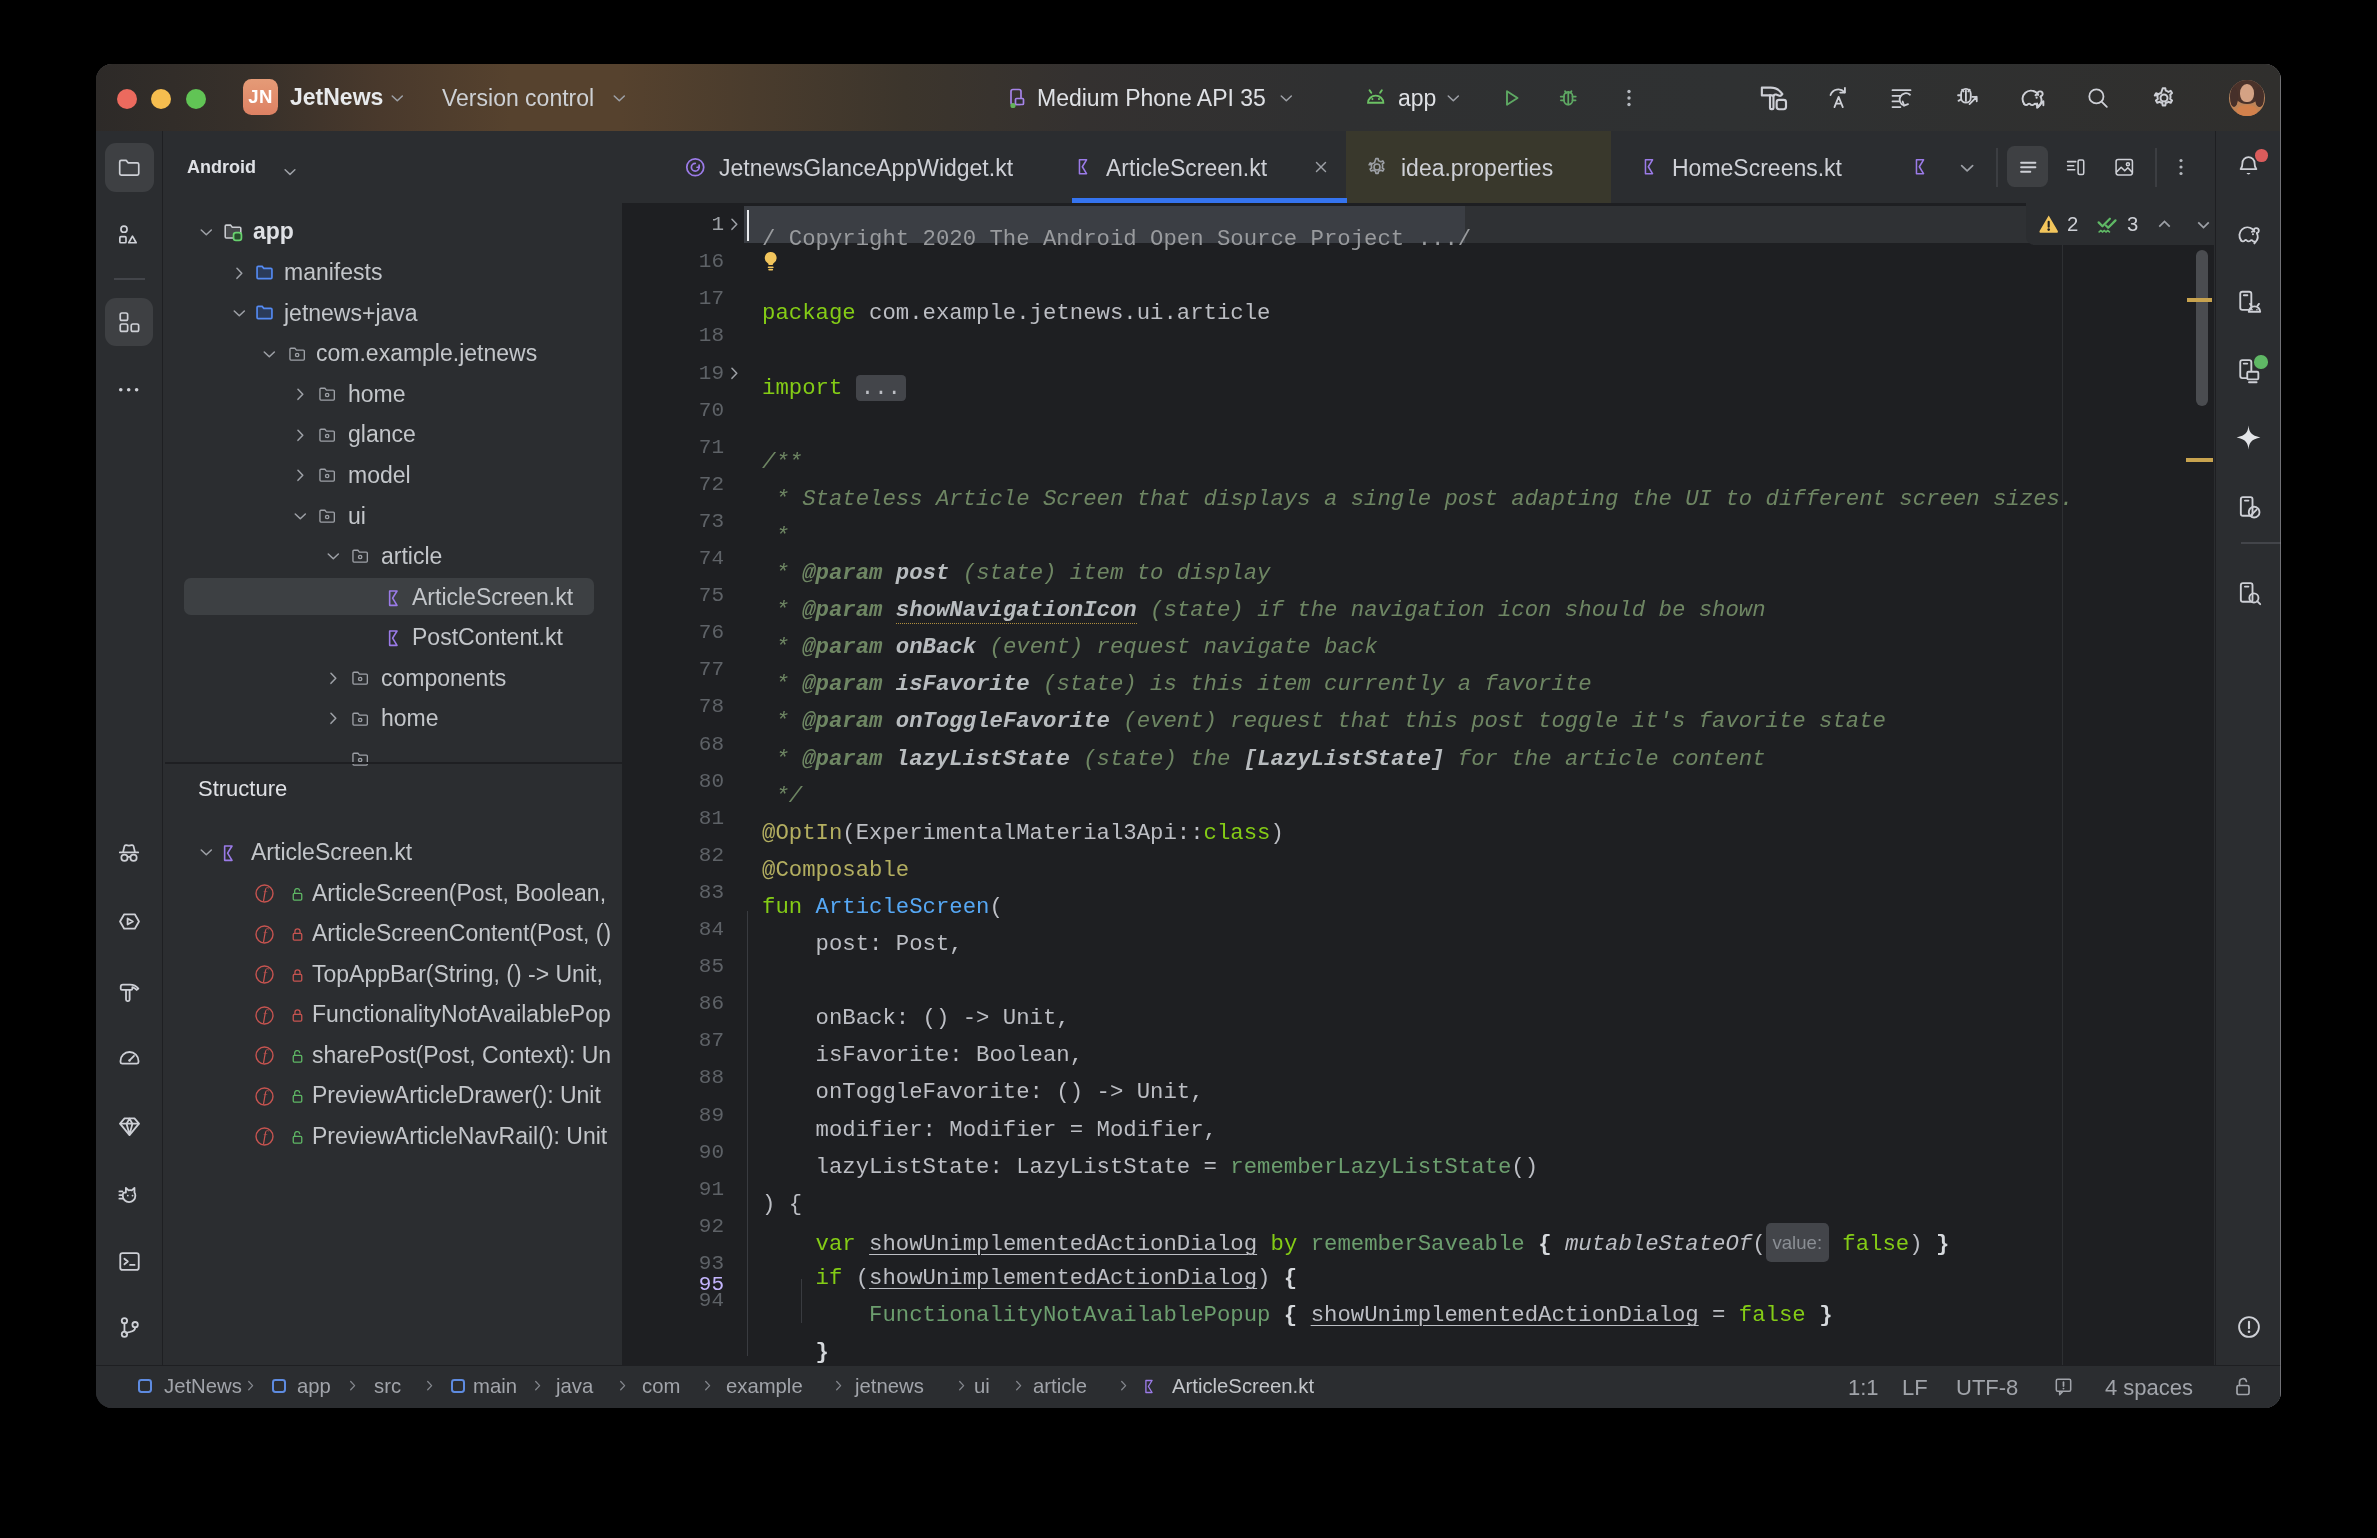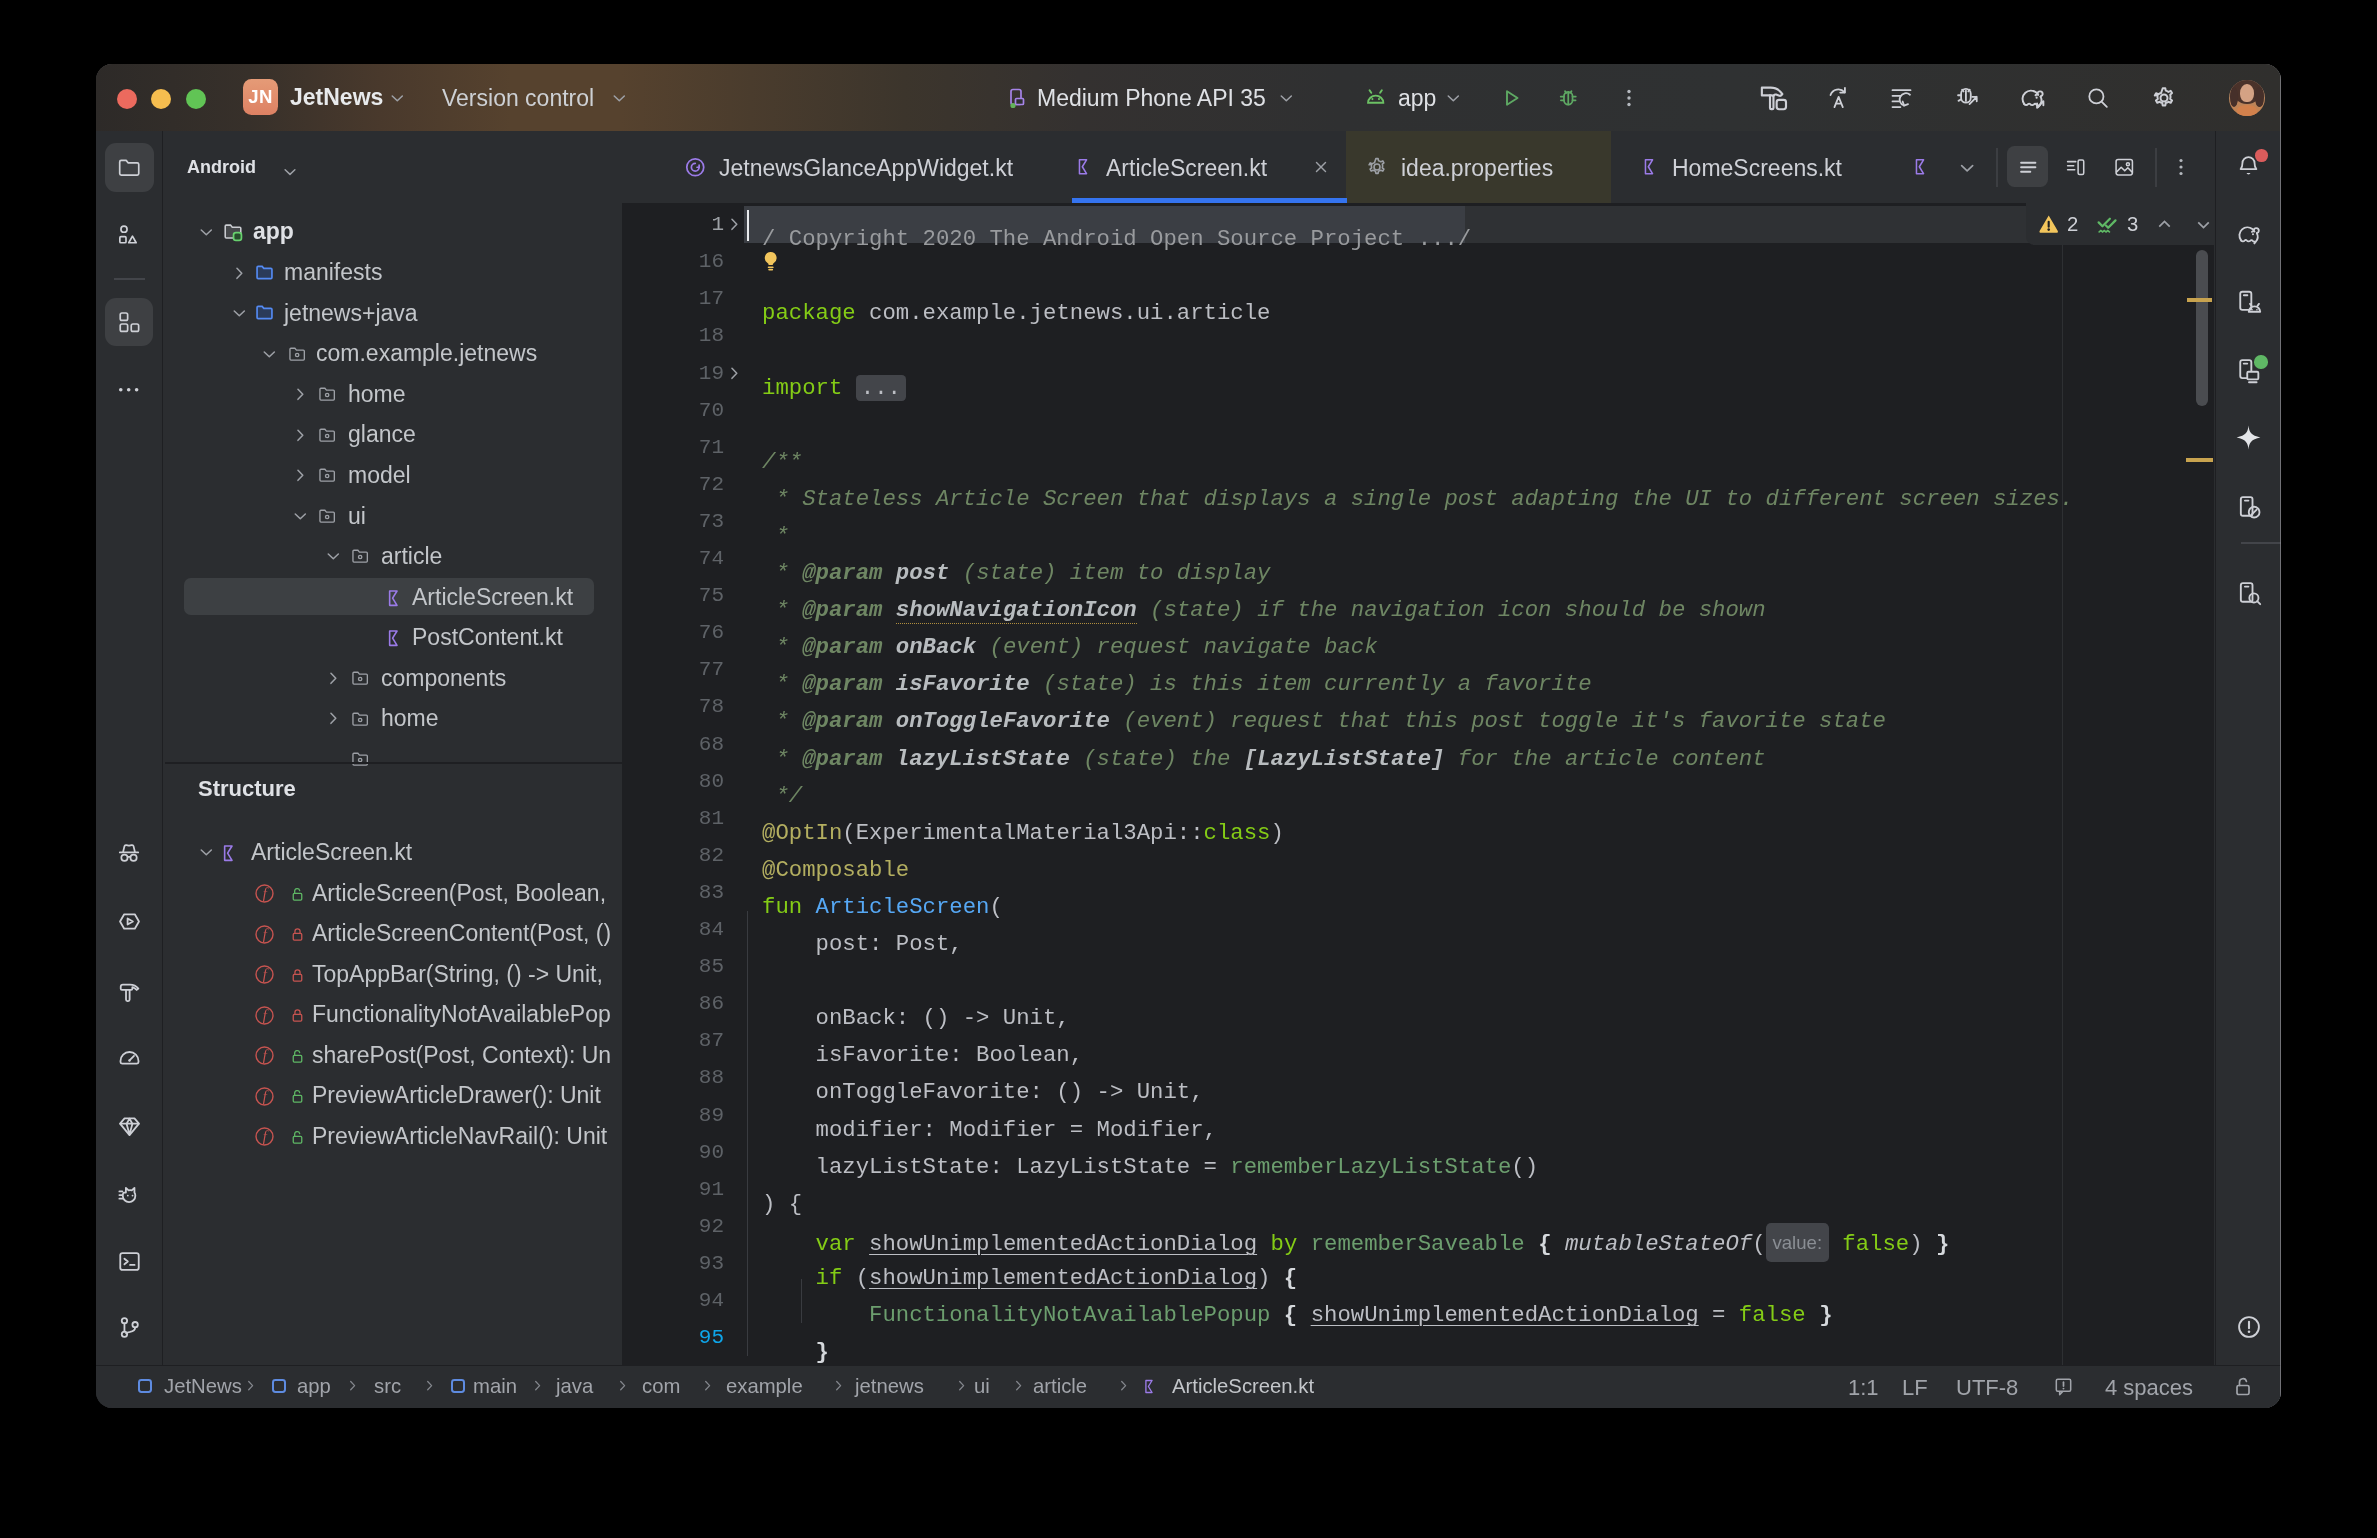--- a/index.html
+++ b/index.html
@@ -265,21 +265,21 @@
 <svg style="position:absolute;left:254px;top:645px" width="20.3" height="20.3" viewBox="0 0 24 24" fill="none">
       <path d="M3.5 6.2 c0-.7.5-1.2 1.2-1.2 h4.6 l1.9 2.3 h8.1 c.7 0 1.2.5 1.2 1.2 v9.3 c0 .7-.5 1.2-1.2 1.2 H4.7 c-.7 0-1.2-.5-1.2-1.2 Z" stroke="#9DA0A6" stroke-width="1.6"></path>
       <circle cx="12" cy="13" r="2" stroke="#9DA0A6" stroke-width="1.6"></circle>
     </svg>
 <div class="abs ui" style="left:285px;top:641px">home</div>
 <svg style="position:absolute;left:254px;top:685px" width="20.3" height="20.3" viewBox="0 0 24 24" fill="none">
       <path d="M3.5 6.2 c0-.7.5-1.2 1.2-1.2 h4.6 l1.9 2.3 h8.1 c.7 0 1.2.5 1.2 1.2 v9.3 c0 .7-.5 1.2-1.2 1.2 H4.7 c-.7 0-1.2-.5-1.2-1.2 Z" stroke="#9DA0A6" stroke-width="1.6"></path>
       <circle cx="12" cy="13" r="2" stroke="#9DA0A6" stroke-width="1.6"></circle>
     </svg>
 <div class="abs" style="left:69px;top:698px;width:458px;height:1.7px;background:#1e1f22"></div>
-<div class="abs" style="left:102px;top:712px;font-size:22px;font-weight:bold;color:#DFE1E5">Structure</div>
+<div class="abs" style="left:102px;top:712px;font-size:22px;font-weight:normal;color:#DFE1E5">Structure</div>
 <svg style="position:absolute;left:101px;top:779px" width="18.6" height="18.6" viewBox="0 0 24 24" fill="none">
       <path d="M5.5 9 L12 15.2 L18.5 9" stroke="#9DA0A6" stroke-width="2.0" stroke-linecap="round" stroke-linejoin="round"></path>
     </svg>
 <svg style="position:absolute;left:124px;top:779px" width="20.3" height="20.3" viewBox="0 0 24 24" fill="none">
       <path d="M5.5 3.5 H14.2 L9 12 L14.2 20.5 H5.5 Z" stroke="#9B7BE8" stroke-width="1.9" stroke-linejoin="round"></path>
     </svg>
 <div class="abs ui" style="left:155px;top:775px">ArticleScreen.kt</div>
 <svg style="position:absolute;left:158px;top:819px" width="21" height="21" viewBox="0 0 24 24" fill="none">
       <circle cx="12" cy="12" r="9.7" stroke="#C75450" stroke-width="1.6"></circle>
       <text x="12.5" y="16.8" font-family="Liberation Serif, serif" font-style="italic" font-size="17" fill="#C75450" text-anchor="middle">f</text>
@@ -424,21 +424,21 @@
 <div class="ln" style="top:884px;color:#5E6267">85</div>
 <div class="ln" style="top:921px;color:#5E6267">86</div>
 <div class="ln" style="top:958px;color:#5E6267">87</div>
 <div class="ln" style="top:995px;color:#5E6267">88</div>
 <div class="ln" style="top:1033px;color:#5E6267">89</div>
 <div class="ln" style="top:1070px;color:#5E6267">90</div>
 <div class="ln" style="top:1107px;color:#5E6267">91</div>
 <div class="ln" style="top:1144px;color:#5E6267">92</div>
 <div class="ln" style="top:1181px;color:#5E6267">93</div>
 <div class="ln" style="top:1218px;color:#5E6267">94</div>
-<div class="ln" style="top:1255px;color:#0ea5e9">95</div>
+<div class="ln" style="top:1202px;color:#c4b5fd">95</div>
 <svg style="position:absolute;left:629px;top:151px" width="18.6" height="18.6" viewBox="0 0 24 24" fill="none">
       <path d="M9 5.5 L15.2 12 L9 18.5" stroke="#9DA0A6" stroke-width="2.0" stroke-linecap="round" stroke-linejoin="round"></path>
     </svg>
 <svg style="position:absolute;left:629px;top:300px" width="18.6" height="18.6" viewBox="0 0 24 24" fill="none">
       <path d="M9 5.5 L15.2 12 L9 18.5" stroke="#9DA0A6" stroke-width="2.0" stroke-linecap="round" stroke-linejoin="round"></path>
     </svg>
 <svg style="position:absolute;left:662px;top:184px" width="25.4" height="25.4" viewBox="0 0 24 24" fill="none">
       <path d="M12 3.8 a5.6 5.6 0 0 1 3 10.3 c-.8.5-1 1-1 1.9 h-4 c0-.9-.2-1.4-1-1.9 a5.6 5.6 0 0 1 3-10.3 Z" fill="#F2C55C"></path>
       <path d="M10 18.2 h4 M10.5 20.4 h3" stroke="#F2C55C" stroke-width="1.6" stroke-linecap="round"></path>
     </svg>

